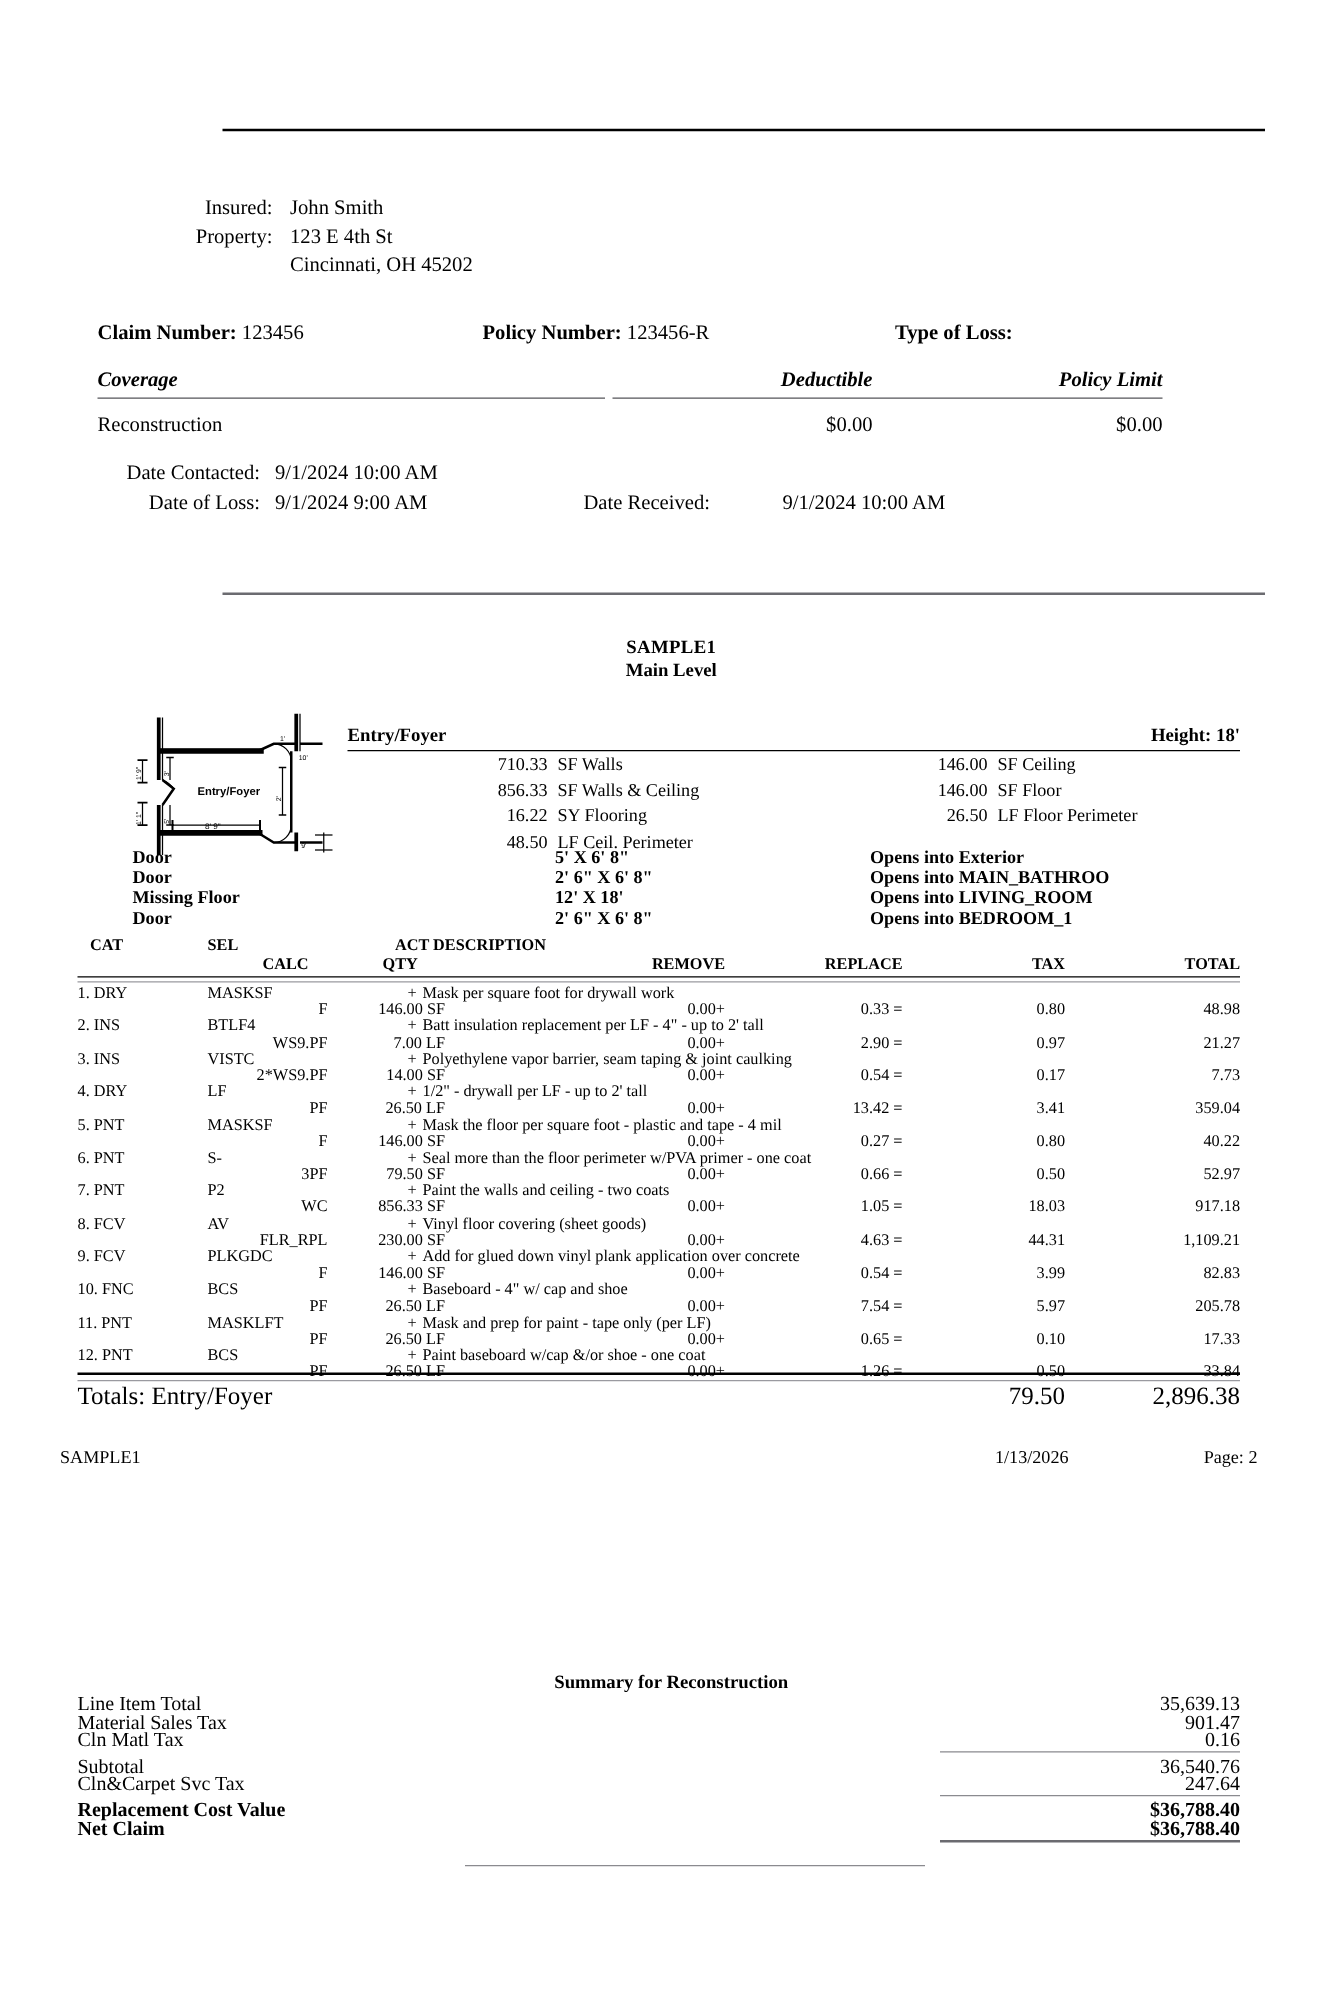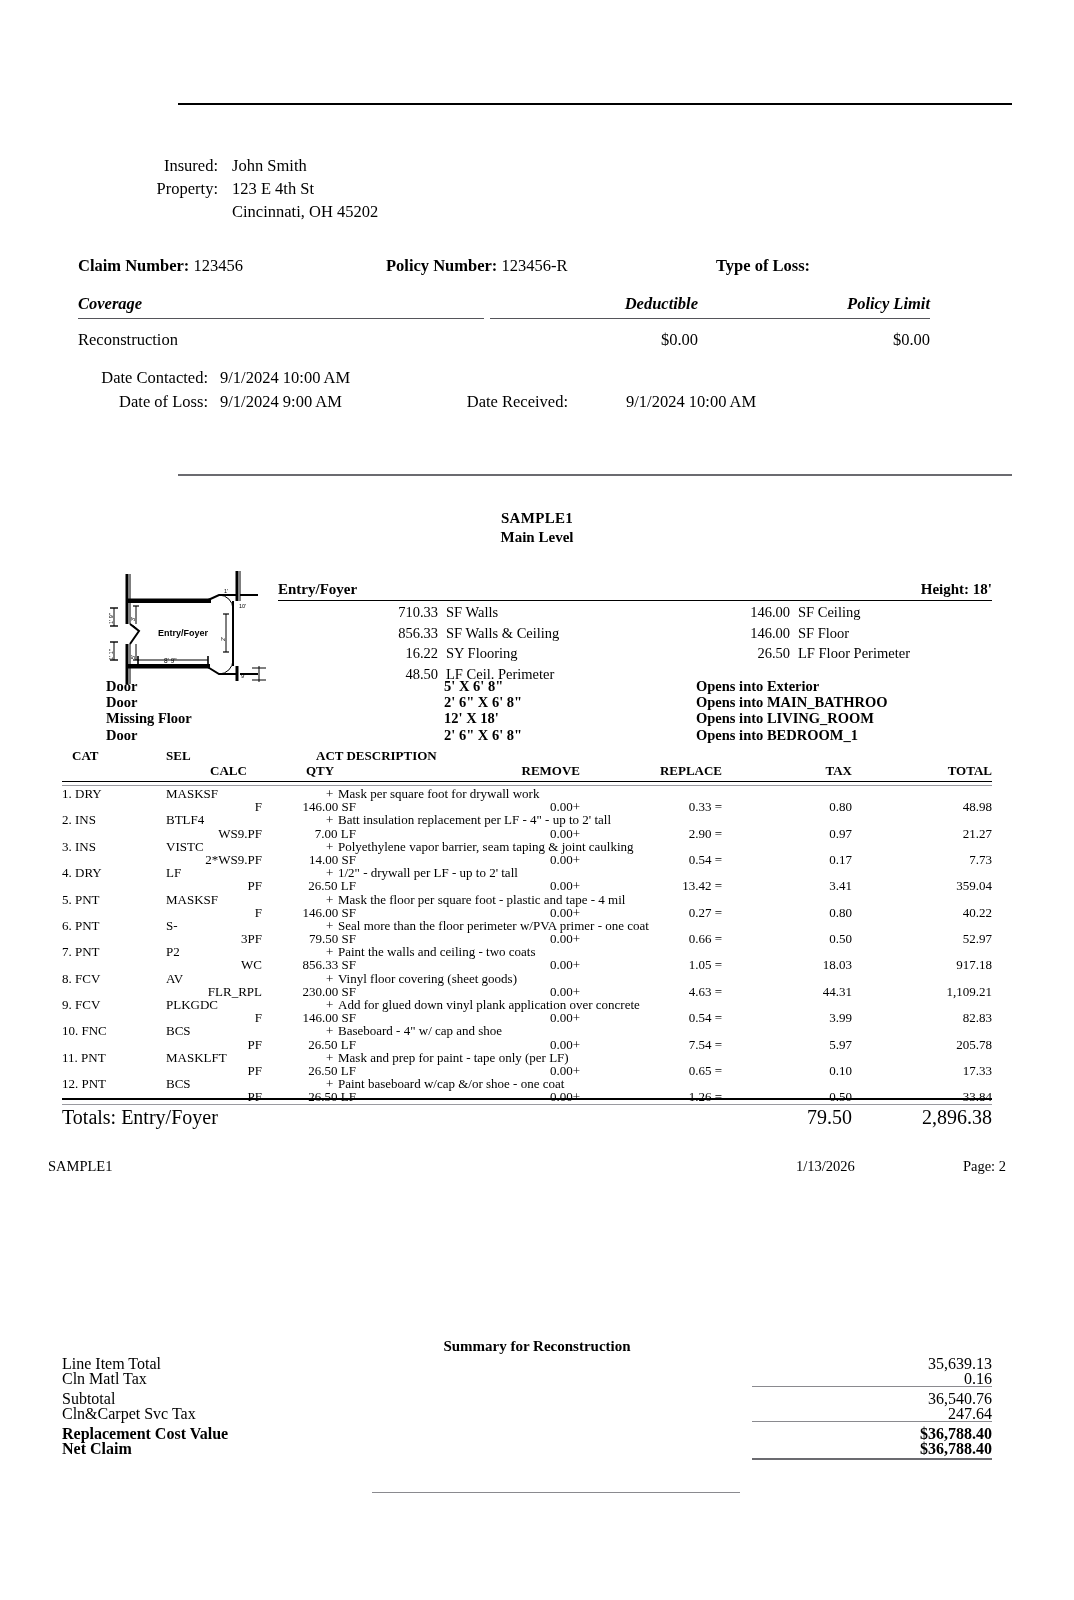--- a/index.html
+++ b/index.html
@@ -736,20 +736,24 @@
     <span class="f-page">Page: 2</span>
   </div>
 
   <div class="sum-title">Summary for Reconstruction</div>
   <div class="summary">
     <div class="sum-row">
       <span class="s-label">Line Item Total</span>
       <span class="s-val">35,639.13</span>
     </div>
     <div class="sum-row">
+      <span class="s-label">Material Sales Tax</span>
+      <span class="s-val">901.47</span>
+    </div>
+    <div class="sum-row">
       <span class="s-label">Cln Matl Tax</span>
       <span class="s-val">0.16</span>
     </div>
     <div class="sum-line"></div>
     <div class="sum-row">
       <span class="s-label">Subtotal</span>
       <span class="s-val">36,540.76</span>
     </div>
     <div class="sum-row">
       <span class="s-label">Cln&amp;Carpet Svc Tax</span>

